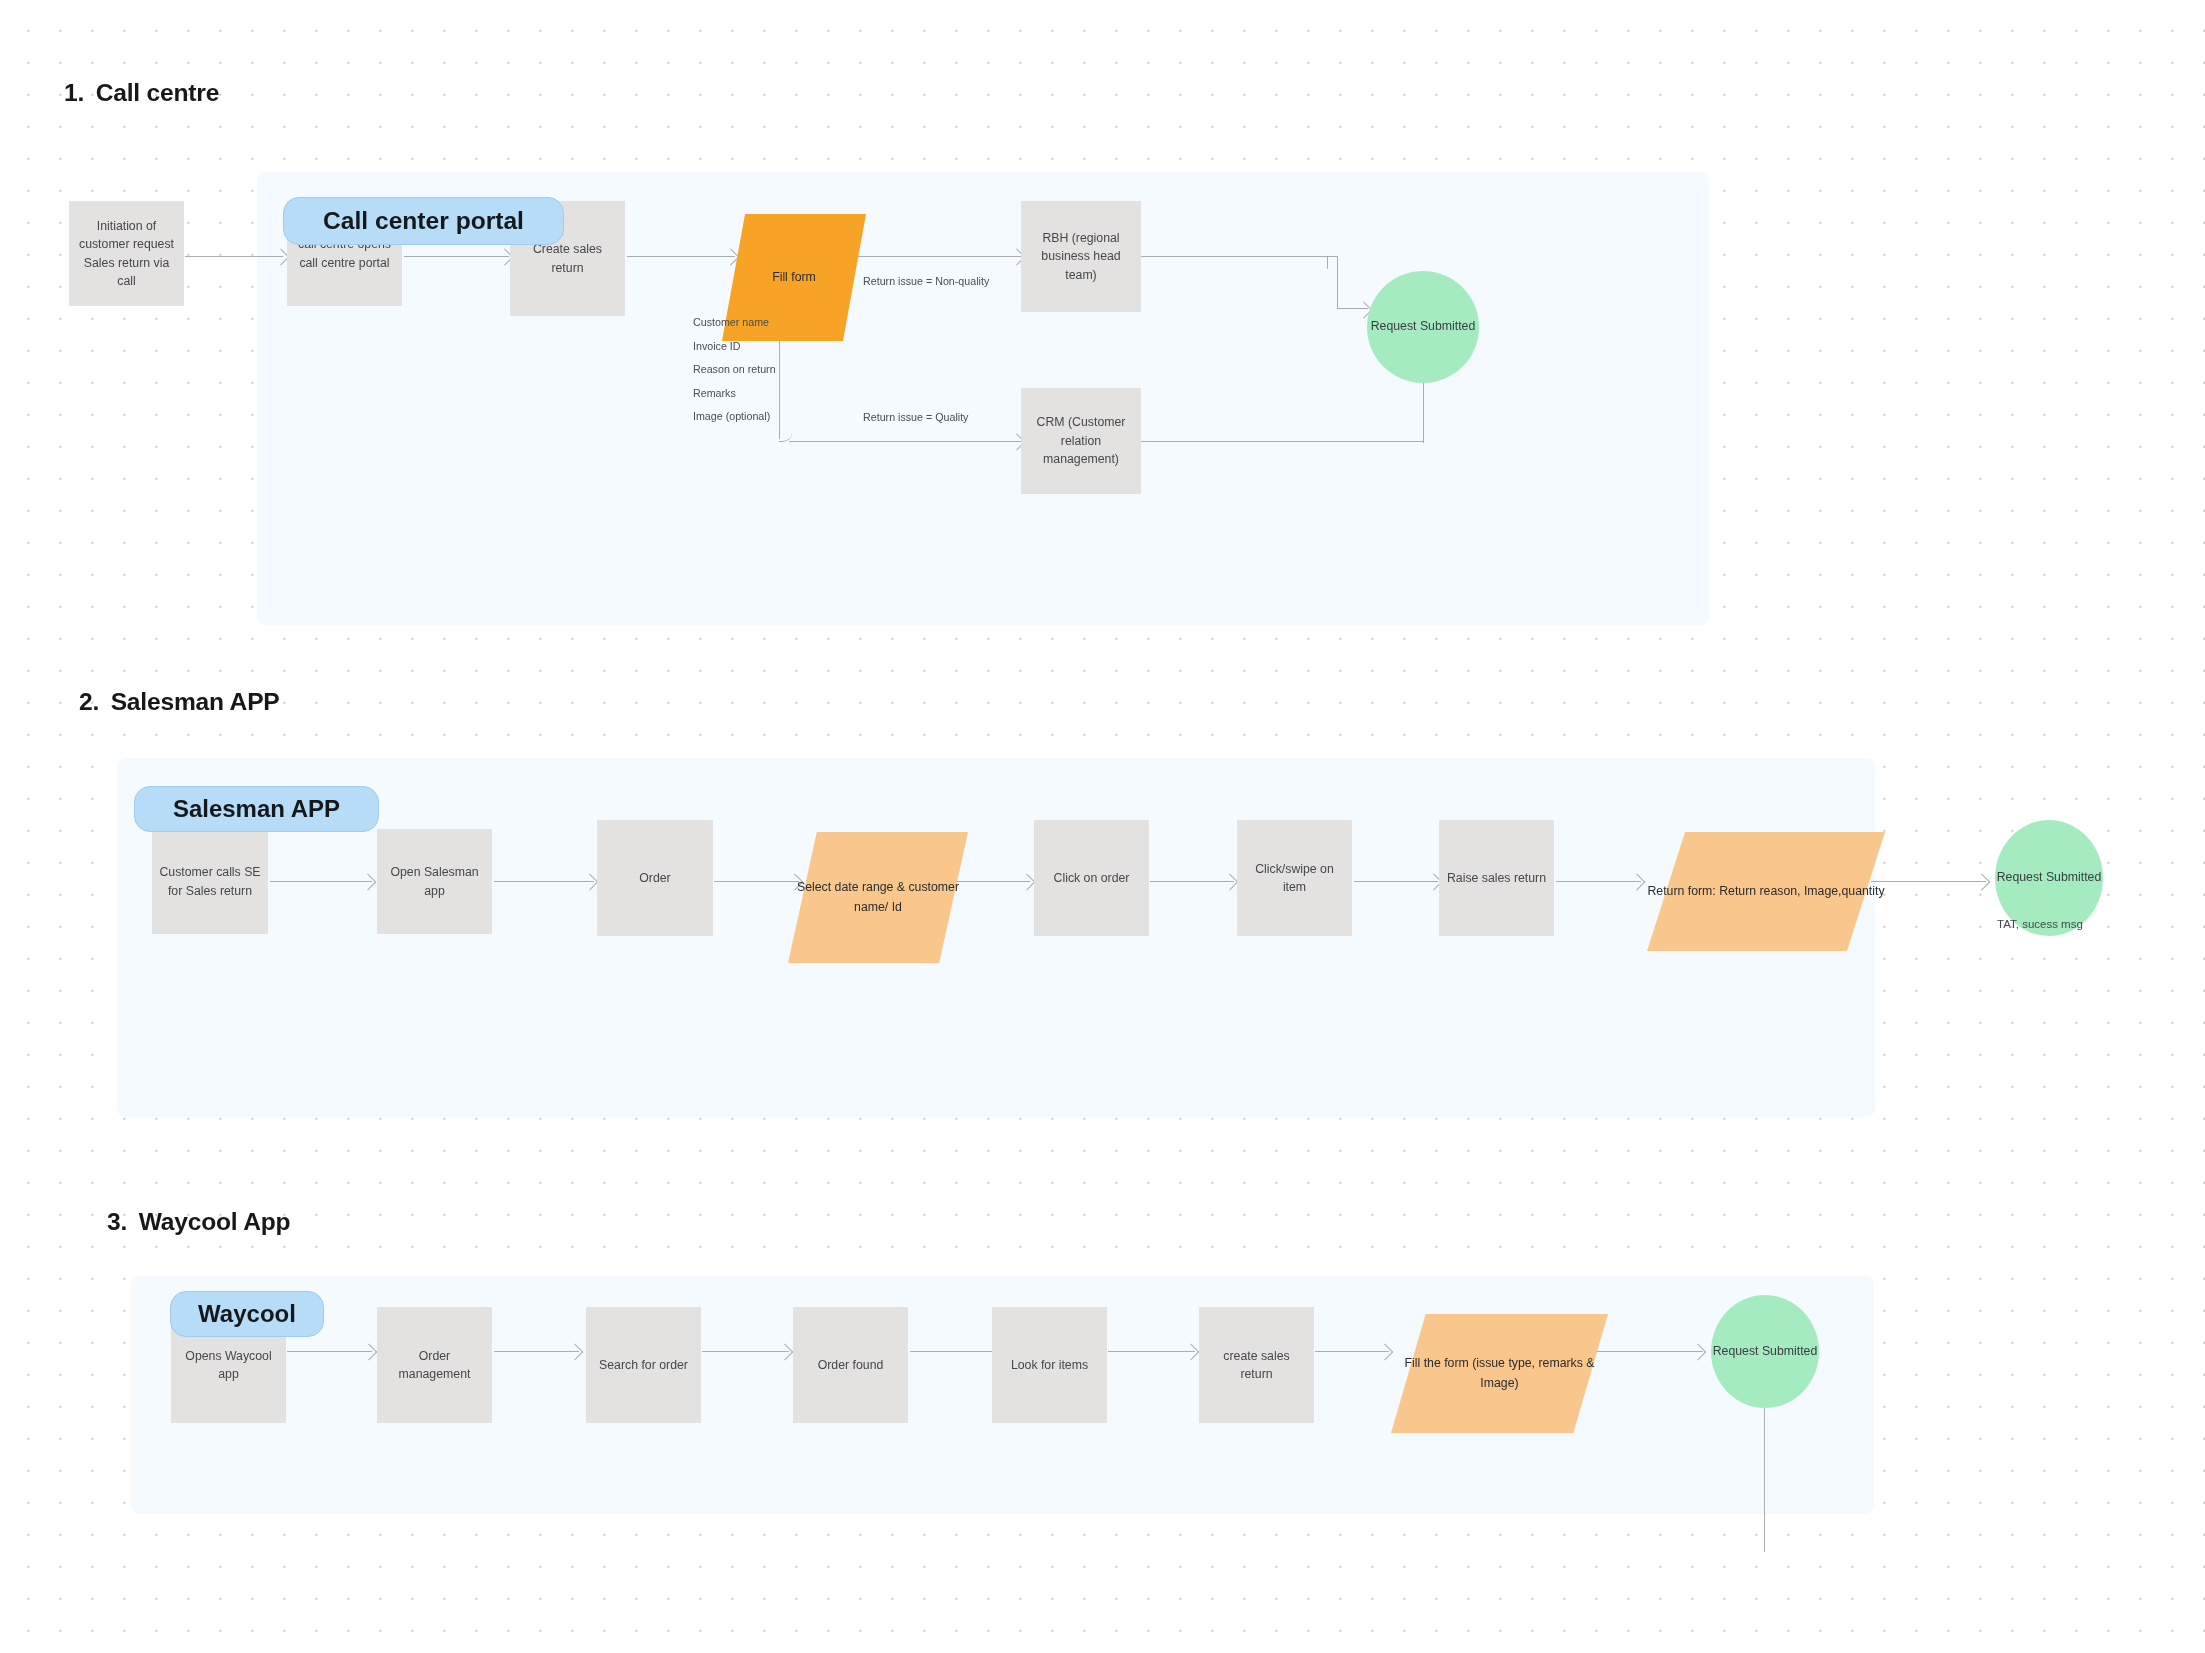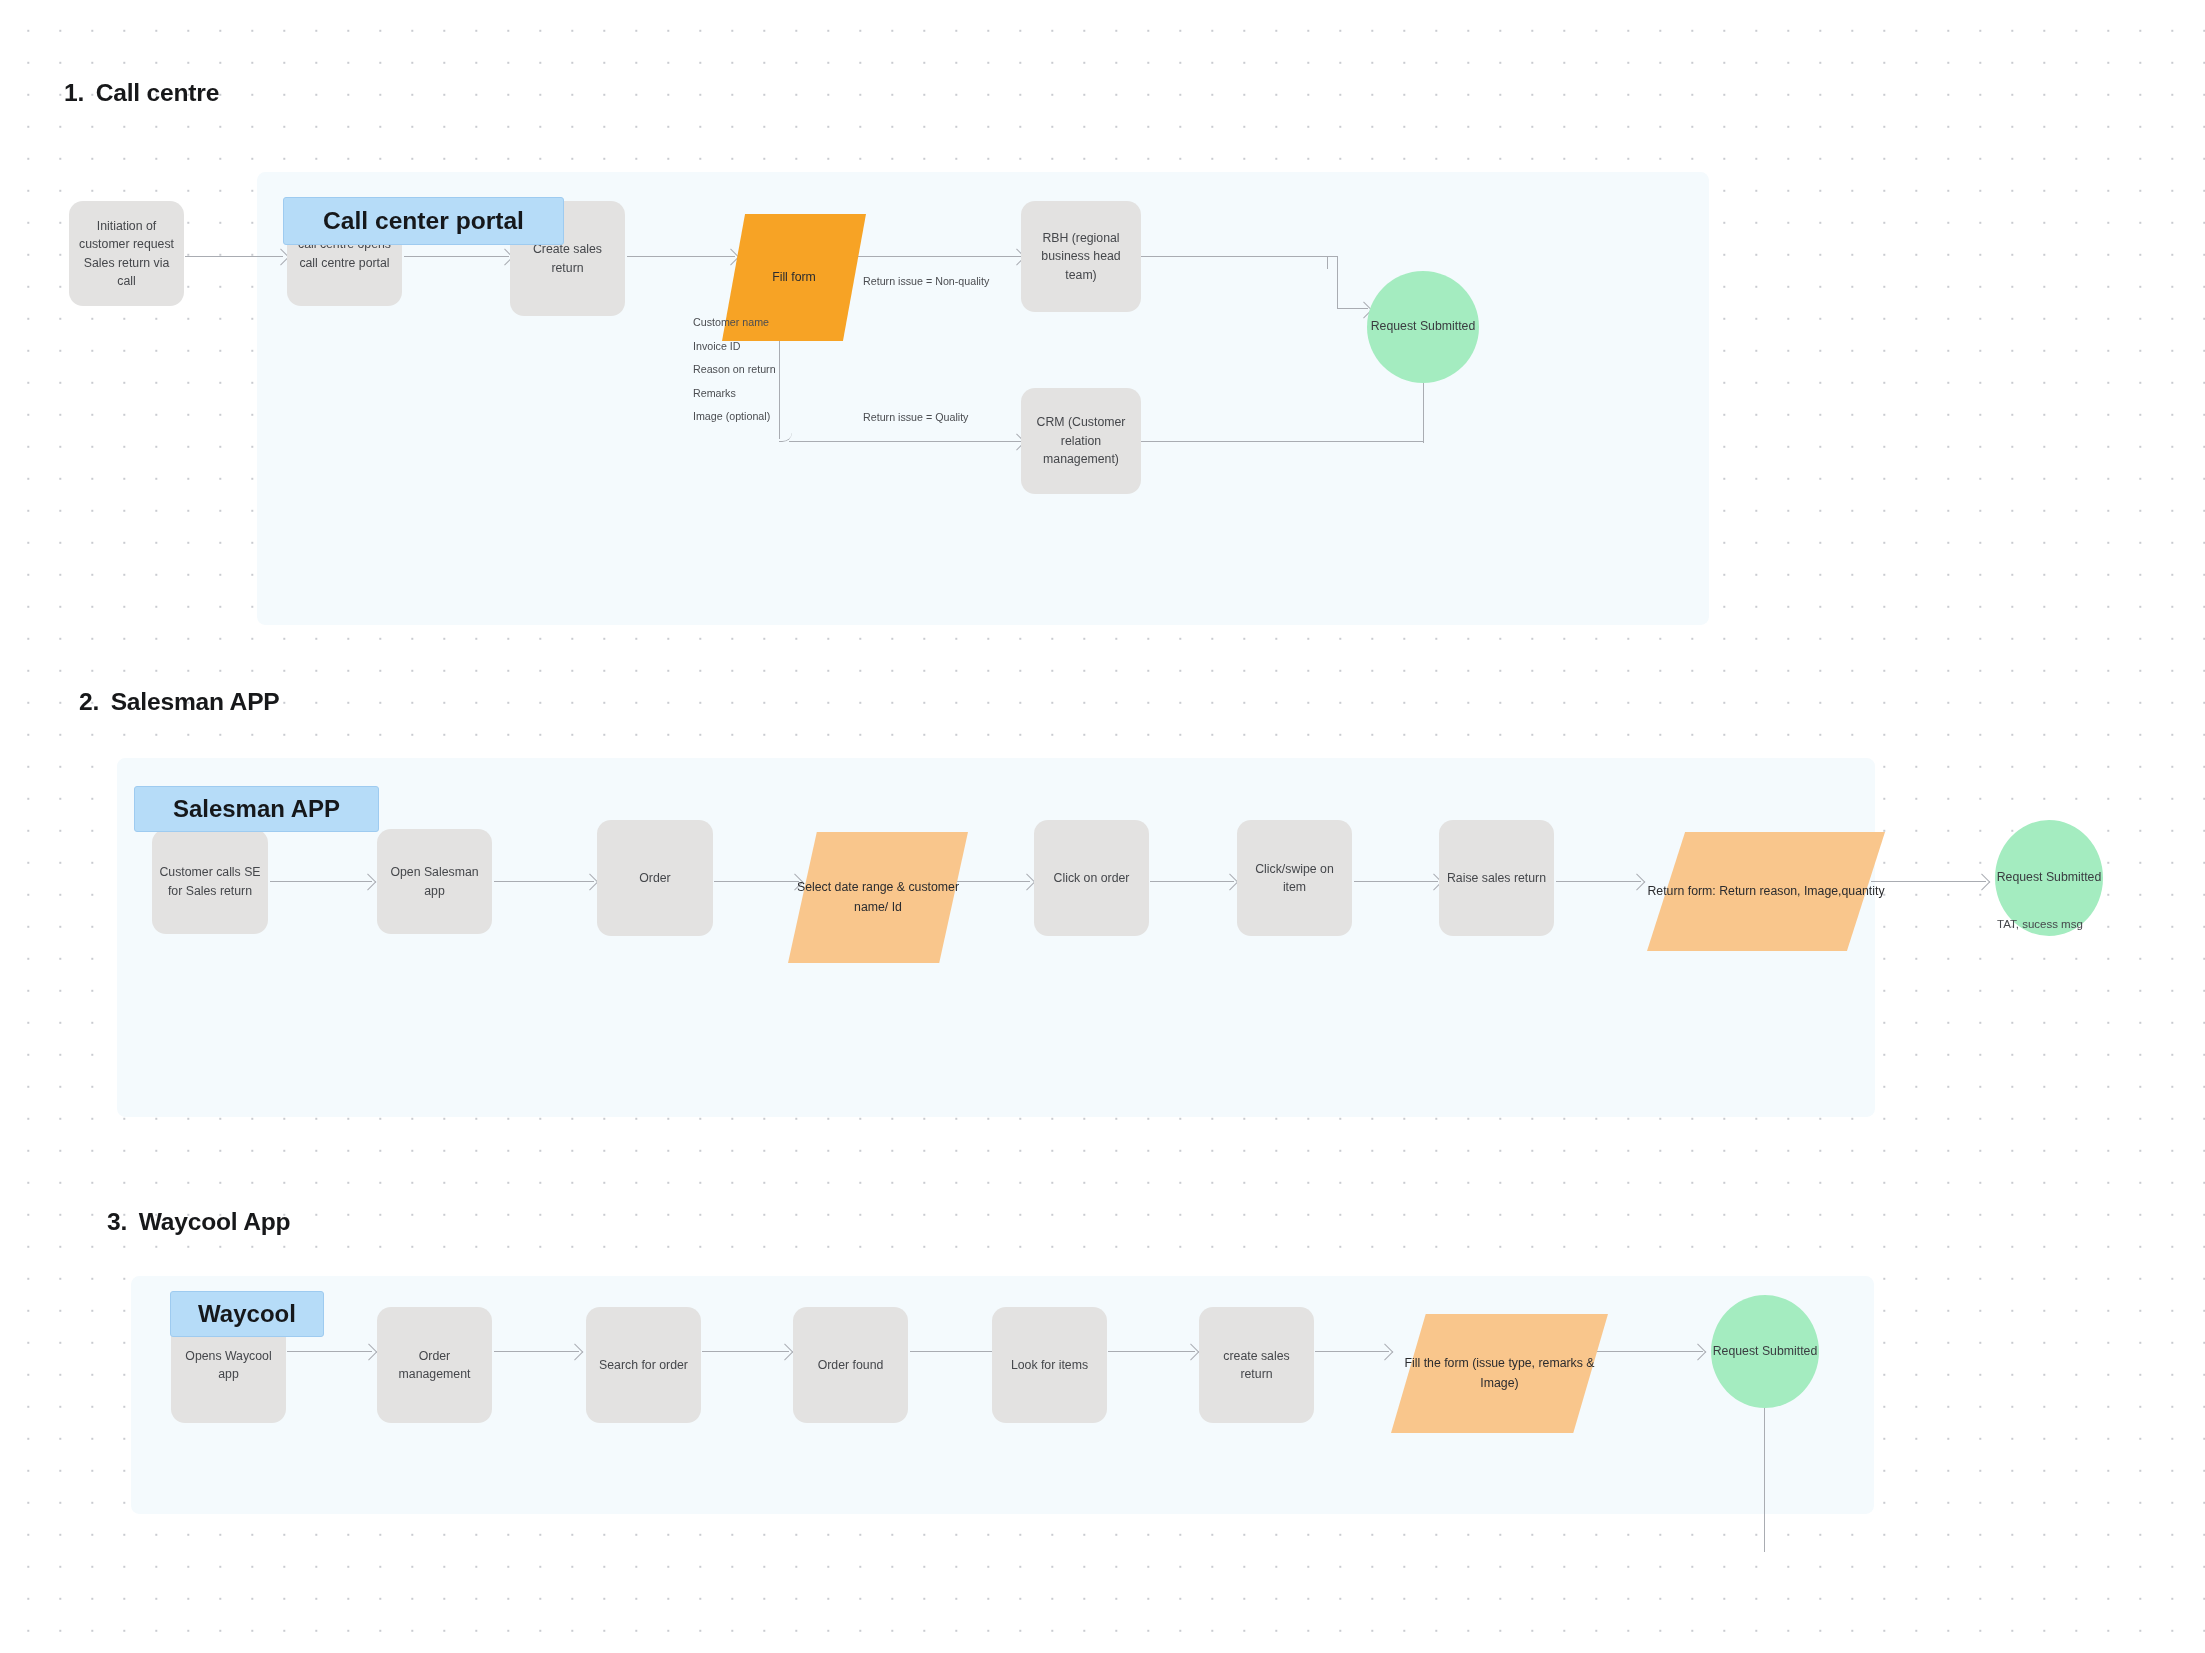--- a/index.html
+++ b/index.html
@@ -38,36 +38,36 @@
     position: absolute;
     background: #f4fafd;
     border-radius: 8.2px;
   }
 
   
   .badge {
     position: absolute;
     background: #b6dcf8;
     border: 1.6px solid #9ecbf0;
-    border-radius: 3px;
+    border-radius: 16px;
     color: #16181b;
     font-weight: bold;
     display: flex;
     align-items: center;
     justify-content: center;
     white-space: nowrap;
     z-index: 6;
     box-sizing: border-box;
   }
 
   
   .box {
     position: absolute;
     background: #e3e2e1;
-    border-radius: 14px;
+    border-radius: 0;
     display: flex;
     align-items: center;
     justify-content: center;
     text-align: center;
     color: #45474b;
     font-size: 12.3px;
     line-height: 1.5;
     box-sizing: border-box;
     padding: 3.3px 6.6px;
     z-index: 2;

